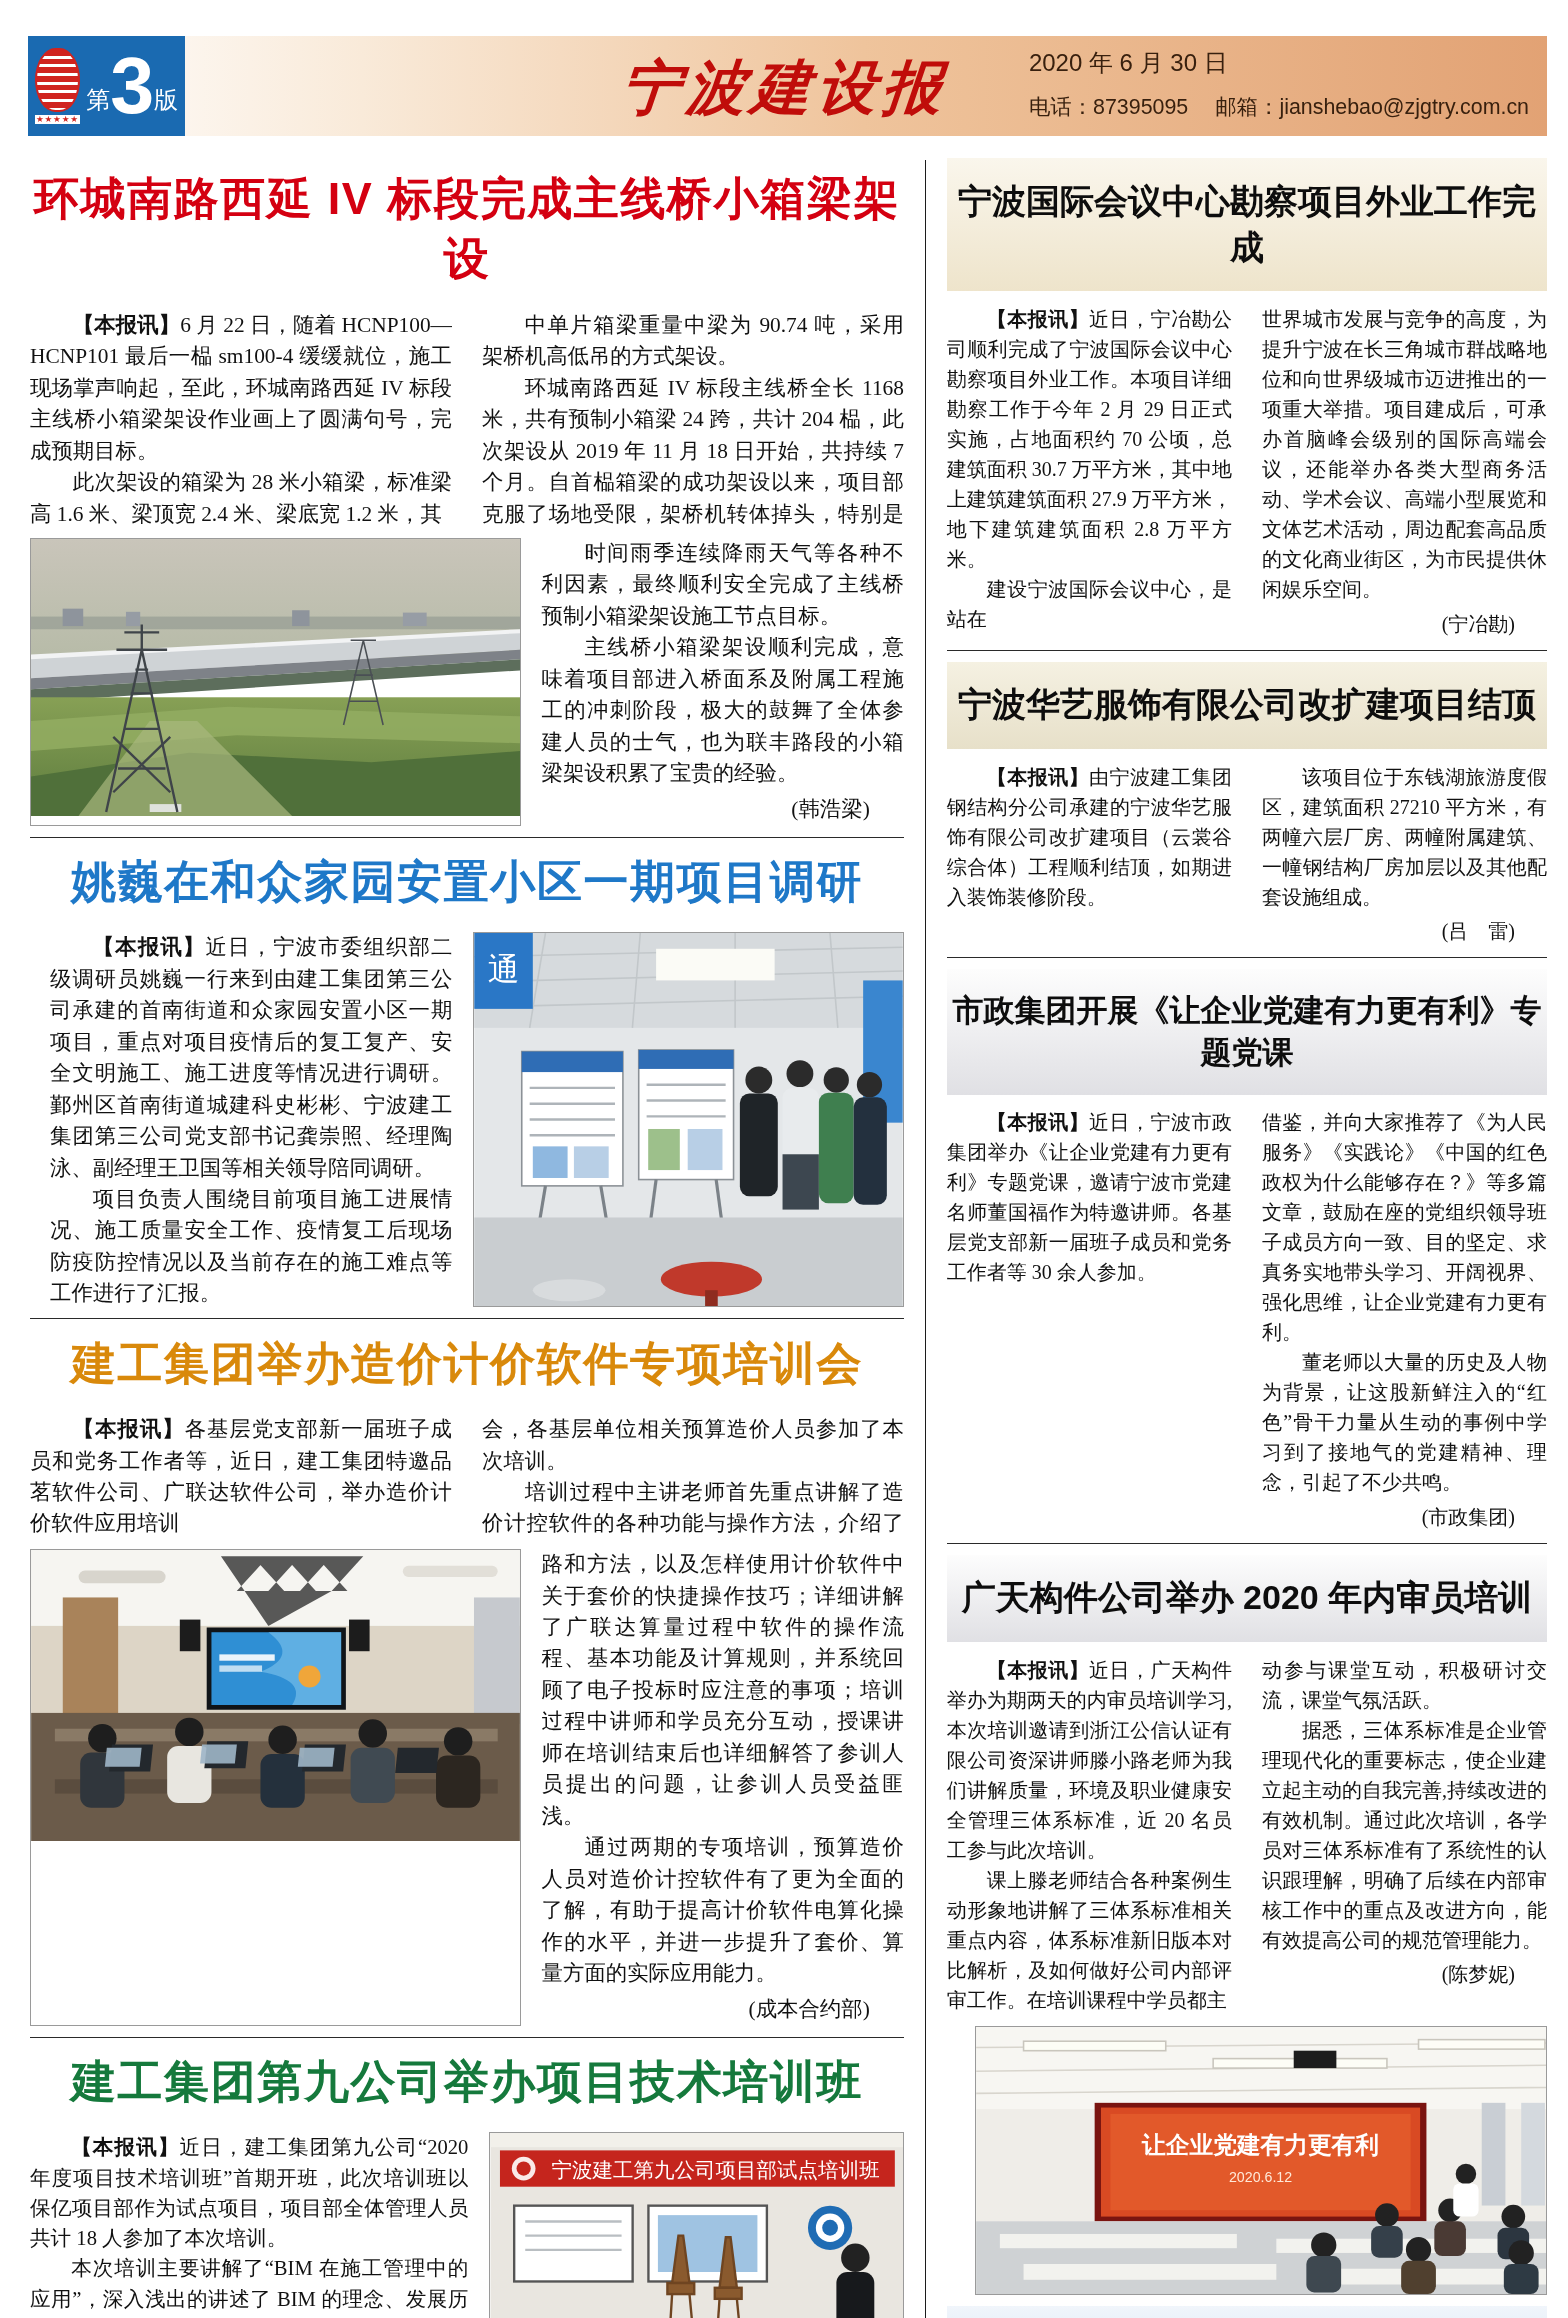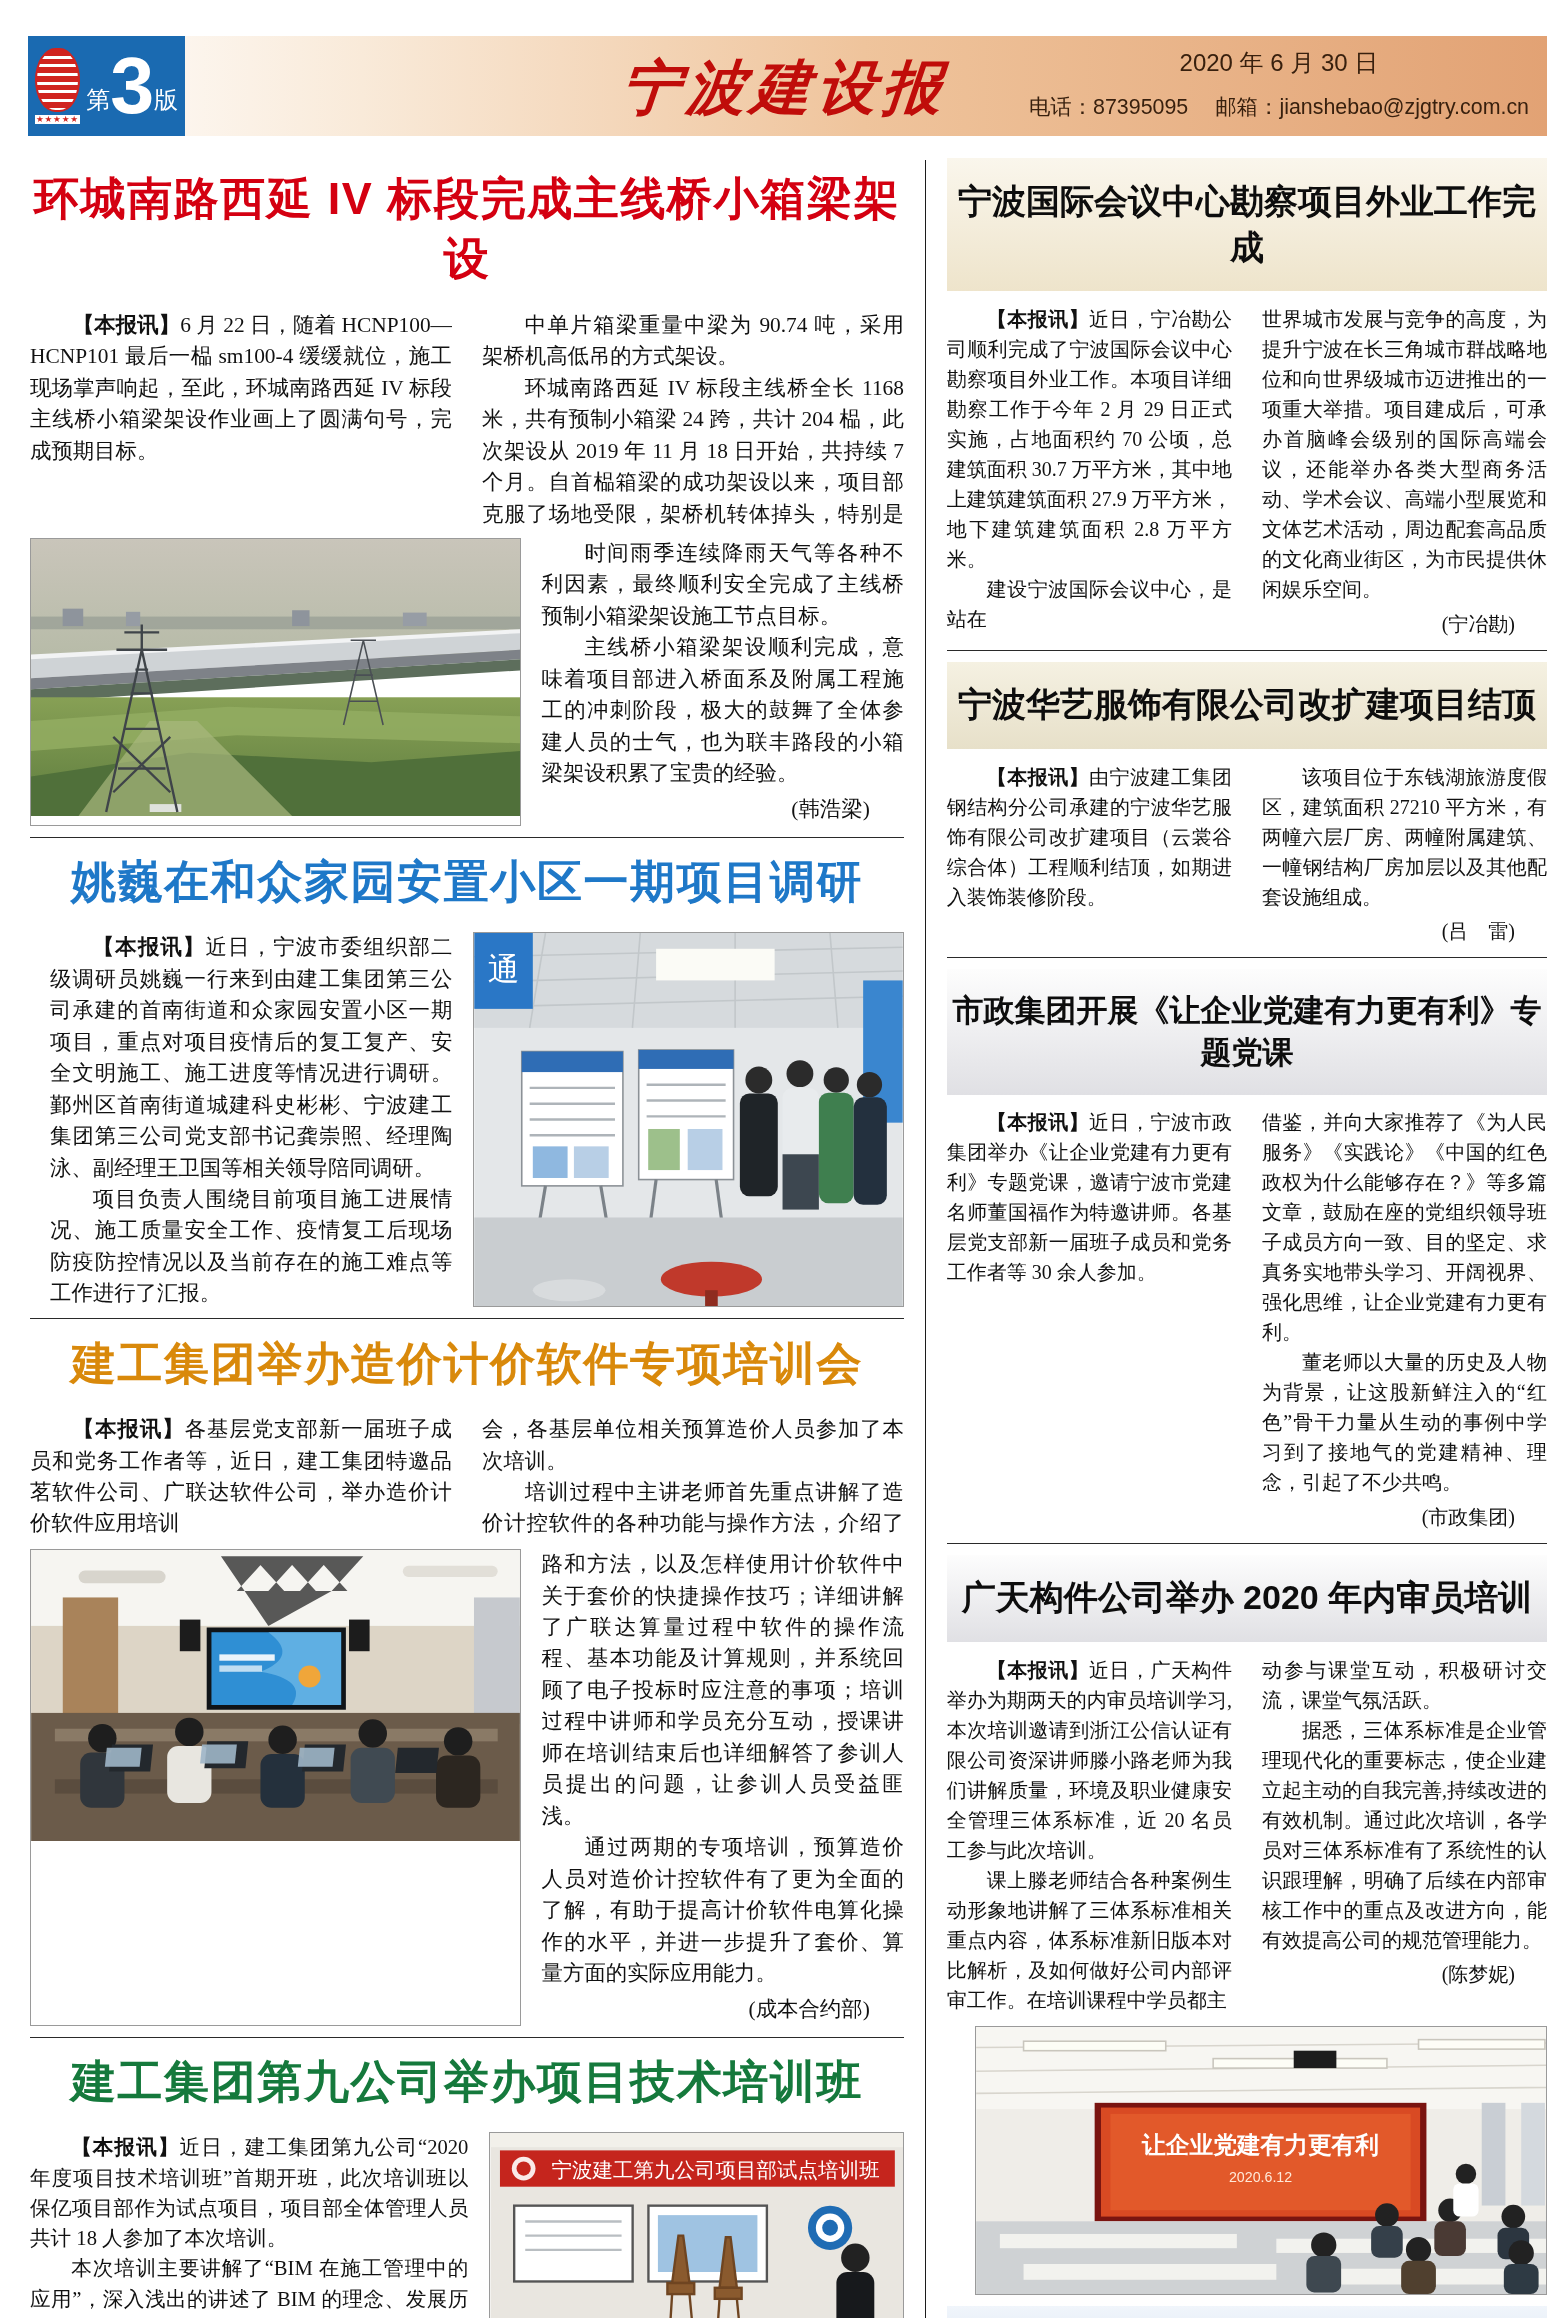--- a/index.html
+++ b/index.html
@@ -14,21 +14,21 @@
   .logo-wrap{display:flex;flex-direction:column;align-items:center;}
   .logo{width:41px;height:60px;border:2.4px solid #d0231f;border-radius:50%/55%;
         background:repeating-linear-gradient(180deg,#d0231f 0 5.5px,#ffffff 5.5px 8.7px);}
   .logo-stars{color:#d0231f;font-size:8.7px;letter-spacing:0.8px;margin-top:2.4px;background:#fff;line-height:1;padding:0 0.8px;}
   .pagenum{display:flex;align-items:flex-end;color:#fff;font-family:"Liberation Sans","DejaVu Sans",sans-serif;}
   .pagenum .small{font-size:24px;line-height:1;padding-bottom:6.3px;}
   .pagenum .big{font-size:79px;font-weight:bold;line-height:.82;}
   .paper-title{position:absolute;left:0;right:0;top:49px;text-align:center;
         font-size:59px;font-weight:bold;font-style:italic;color:#c00d0a;
         letter-spacing:6.3px;transform:skewX(-5deg);}
-  .issue{position:absolute;right:40px;top:47px;text-align:center;color:#38200e;
+  .issue{position:absolute;right:40px;top:47px;text-align:left;color:#38200e;
          font-family:"Liberation Sans","DejaVu Sans",sans-serif;}
   .issue .l1{font-size:24px;}
   .issue .l2{font-size:21.4px;margin-top:12.7px;}
   .issue .gap{display:inline-block;width:27px;}
   
   .content{display:flex;padding:0 22px 0 30px;}
   .col-left{width:874px;flex:none;}
   .v-rule{width:1.6px;background:#1c1c1c;margin:4.7px 20.6px 0 20.6px;flex:none;}
   .col-right{flex:1;min-width:0;}
   .sep{border:none;border-top:1.6px solid #2a2a2a;margin:11px 0;}
@@ -83,20 +83,21 @@
   <div class="content">
 
     <div class="col-left">
 
       <article>
         <div class="hl hl-left red">环城南路西延 IV 标段完成主线桥小箱梁架设</div>
         <div class="body clip">
           <div class="tworow clip" style="height:220px;">
             <div>
               <p><span class="tag">【本报讯】</span><span>6 月 22 日，随着 HCNP100—HCNP101 最后一榀 sm100-4 缓缓就位，施工现场掌声响起，至此，环城南路西延 IV 标段主线桥小箱梁架设作业画上了圆满句号，完成预期目标。</span></p>
+              <p>此次架设的箱梁为 28 米小箱梁，标准梁高 1.6 米、梁顶宽 2.4 米、梁底宽 1.2 米，其</p>
             </div>
             <div>
               <p>中单片箱梁重量中梁为 90.74 吨，采用架桥机高低吊的方式架设。</p>
               <p>环城南路西延 IV 标段主线桥全长 1168 米，共有预制小箱梁 24 跨，共计 204 榀，此次架设从 2019 年 11 月 18 日开始，共持续 7 个月。自首榀箱梁的成功架设以来，项目部克服了场地受限，架桥机转体掉头，特别是近段</p>
             </div>
           </div>
           <div class="photo-row">
             <div class="photo-box">
               <svg width="489" height="277" viewBox="0 0 618 350">
                 <defs>

